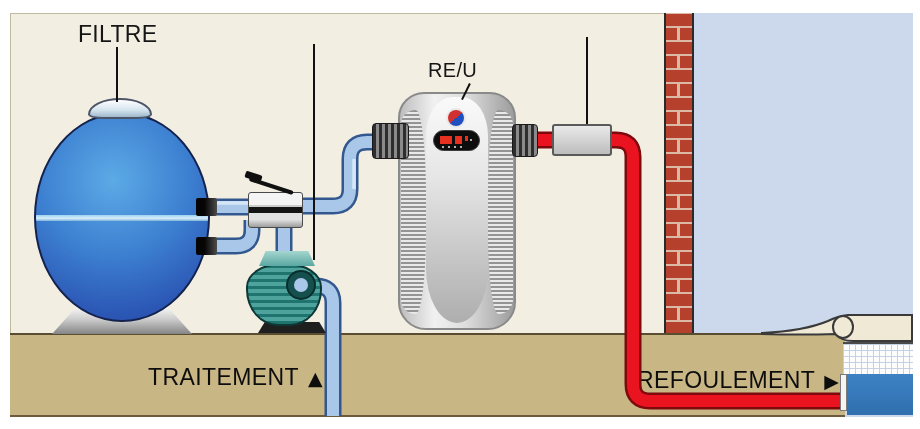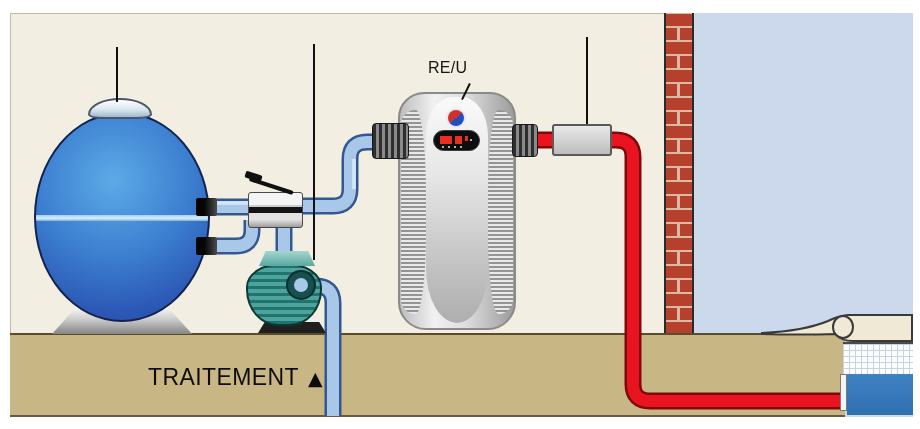--- a/index.html
+++ b/index.html
@@ -120,20 +120,23 @@
   <svg class="abs pool" style="left:752px;top:308px" width="165" height="38" viewBox="752 308 165 38">
     <path d="M 762 333 Q 804 331 828 321 Q 838 316 848 315 L 912 315 L 912 341 L 856 341 Q 842 342 836 334 Q 800 335 762 334 Z" fill="#f0e9d6" stroke="#3a3a3a" stroke-width="2"></path>
     <ellipse cx="843" cy="327" rx="10" ry="11" fill="#f0e9d6" stroke="#3a3a3a" stroke-width="2"></ellipse>
   </svg>
   <div class="abs tiles pool"></div>
   <div class="abs water pool"></div>
 
   <div class="abs gtext" style="left:148px;top:366px">
     <span>TRAITEMENT</span><span class="arrow">▲</span>
   </div>
+  <div class="abs gtext" style="left:637px;top:369px">
+    <span>REFOULEMENT</span><span class="arrow">▶</span>
+  </div>
 
   <svg class="abs pipes" viewBox="0 0 920 429">
     <g>
       <path class="po" d="M 198 207 H 254"></path>
         <path class="pi" d="M 198 207 H 254"></path>
       <path class="ph" d="M 198 203 H 254"></path>
     </g>
     <g>
       <path class="po" d="M 198 246 H 236 Q 252 246 252 230 V 220"></path>
       <path class="pi" d="M 198 246 H 236 Q 252 246 252 230 V 220"></path>
@@ -193,22 +196,23 @@
       <span class="dot" style="left:20px;top:15px"></span>
       <span class="dot" style="left:26px;top:15px"></span>
       <span class="dot" style="left:36px;top:8px"></span>
     </div>
   </div>
   <div class="abs union" style="left:372px;top:123px;width:37px;height:36px"></div>
   <div class="abs union" style="left:512px;top:124px;width:26px;height:33px"></div>
 
   <div class="abs tbox"></div>
 
+  <div class="abs lbl" style="left:78px;top:23px">FILTRE</div>
   <div class="abs lead" style="left:116px;top:47px;height:55px"></div>
 
   <div class="abs lead" style="left:313px;top:44px;height:216px"></div>
 
   <div class="abs lead" style="left:586px;top:37px;height:87px"></div>
 
-  <div class="abs lbl" style="left:428px;top:60px;font-size:16px">RE/U</div>
+  <div class="abs lbl" style="left:428px;top:60px;font-size:20px">RE/U</div>
   <div class="abs lead" style="left:469px;top:83px;height:18px;transform:rotate(26deg);transform-origin:top left"></div>
 
 </div>
 
 </body></html>

